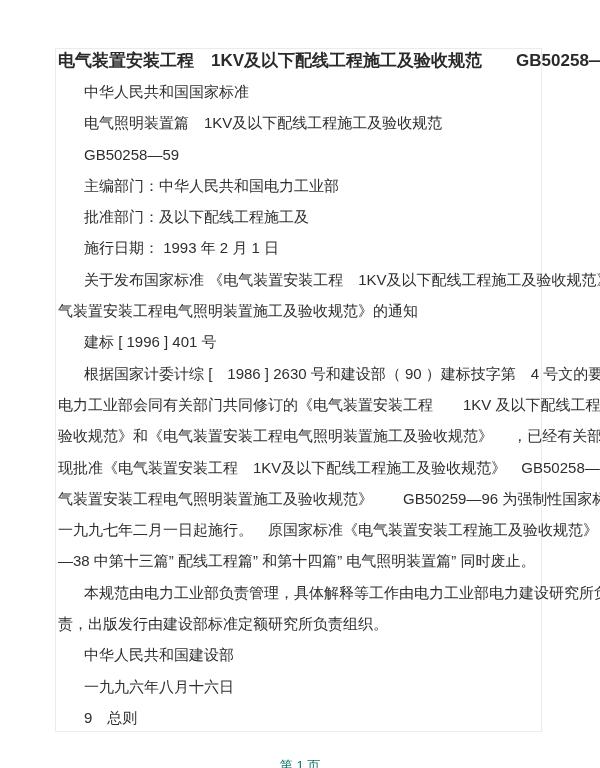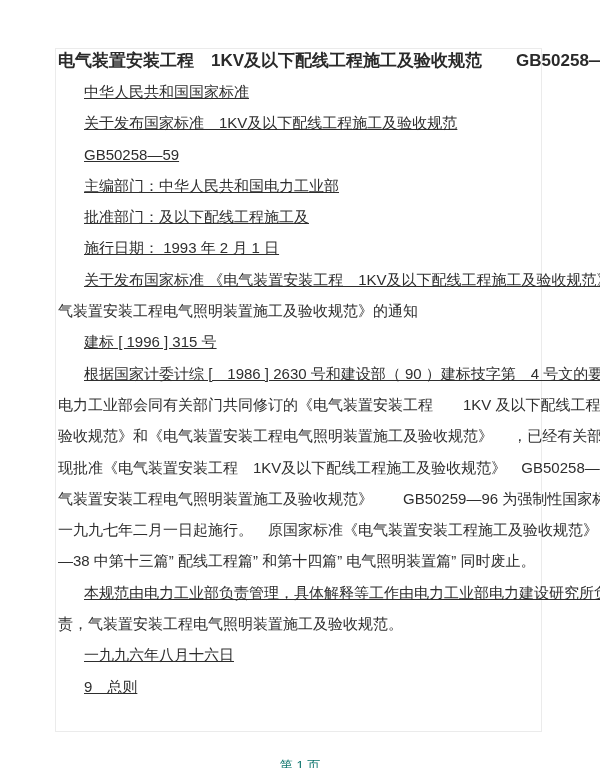--- a/index.html
+++ b/index.html
@@ -38,53 +38,53 @@
   .line {
     font-size: 15px;
     font-weight: normal;
     line-height: 31.3px;
     margin: 0;
     white-space: nowrap;
     color: #2e2e2e;
   }
   .indent {
     padding-left: 26px;
-    text-decoration: underline;
   }
   .footer {
     position: absolute;
     left: 0;
     top: 745px;
     width: 600px;
     text-align: center;
     font-size: 13px;
     color: #0f766e;
     margin-top: 12px;
   }
 </style>
 </head>
 <body>
 
 <div class="page">
   <h1 class="doc-title">电气装置安装工程　1KV及以下配线工程施工及验收规范　　GB50258—96</h1>
   <p class="line indent">中华人民共和国国家标准</p>
-  <p class="line indent">关于发布国家标准　1KV及以下配线工程施工及验收规范</p>
+  <p class="line indent">电气照明装置篇　1KV及以下配线工程施工及验收规范</p>
   <p class="line indent">GB50258—59</p>
   <p class="line indent">主编部门：中华人民共和国电力工业部</p>
   <p class="line indent">批准部门：及以下配线工程施工及</p>
   <p class="line indent">施行日期： 1993 年 2 月 1 日</p>
   <p class="line indent">关于发布国家标准 《电气装置安装工程　1KV及以下配线工程施工及验收规范》 、《电</p>
   <p class="line">气装置安装工程电气照明装置施工及验收规范》的通知</p>
-  <p class="line indent">建标 [ 1996 ] 315 号</p>
+  <p class="line indent">建标 [ 1996 ] 401 号</p>
   <p class="line indent">根据国家计委计综 [　1986 ] 2630 号和建设部（ 90 ）建标技字第　4 号文的要求，由</p>
   <p class="line">电力工业部会同有关部门共同修订的《电气装置安装工程　　1KV 及以下配线工程施工及</p>
   <p class="line">验收规范》和《电气装置安装工程电气照明装置施工及验收规范》　 ，已经有关部门会审。</p>
   <p class="line">现批准《电气装置安装工程　1KV及以下配线工程施工及验收规范》　GB50258—96 和《电</p>
   <p class="line">气装置安装工程电气照明装置施工及验收规范》　　GB50259—96 为强制性国家标准，自</p>
   <p class="line">一九九七年二月一日起施行。　原国家标准《电气装置安装工程施工及验收规范》　GBJ232</p>
   <p class="line">—38 中第十三篇” 配线工程篇” 和第十四篇” 电气照明装置篇” 同时废止。</p>
   <p class="line indent">本规范由电力工业部负责管理，具体解释等工作由电力工业部电力建设研究所负</p>
-  <p class="line">责，气装置安装工程电气照明装置施工及验收规范。</p>
+  <p class="line">责，出版发行由建设部标准定额研究所负责组织。</p>
+  <p class="line indent">中华人民共和国建设部</p>
   <p class="line indent">一九九六年八月十六日</p>
   <p class="line indent">9　总则</p>
 </div>
 
 <div class="footer">第 1 页</div>
 
 </body></html>

